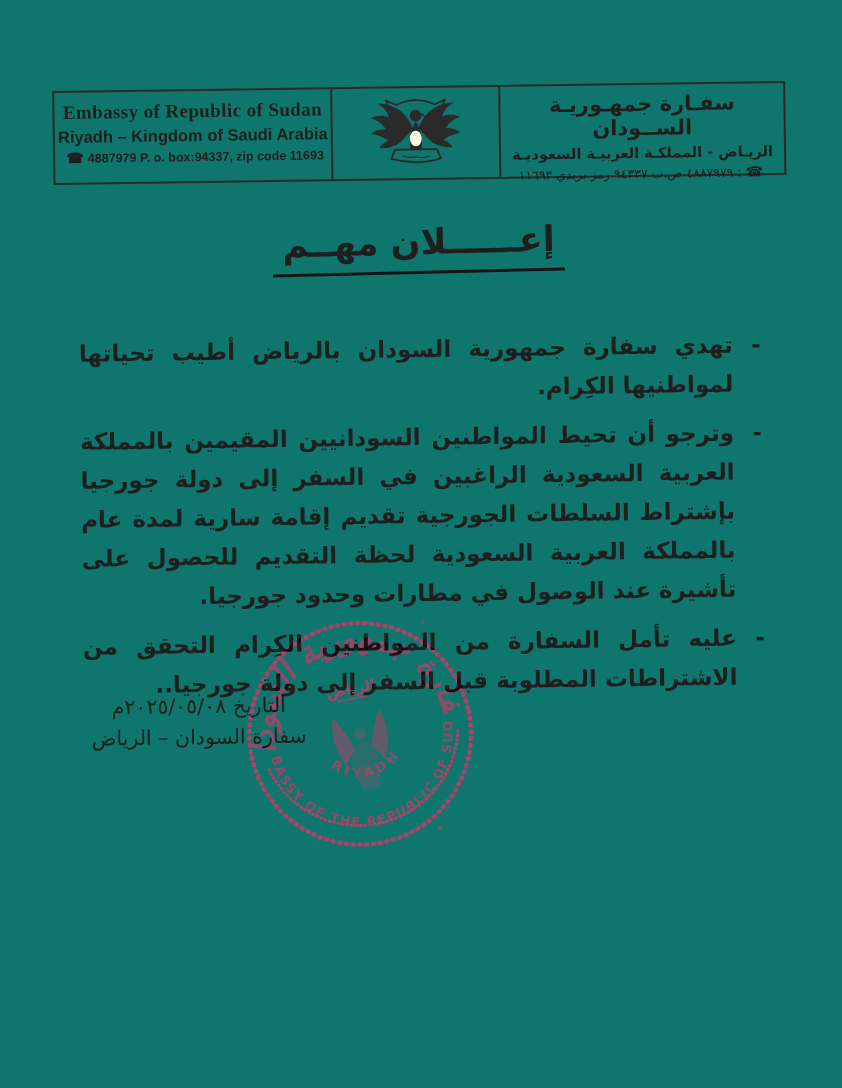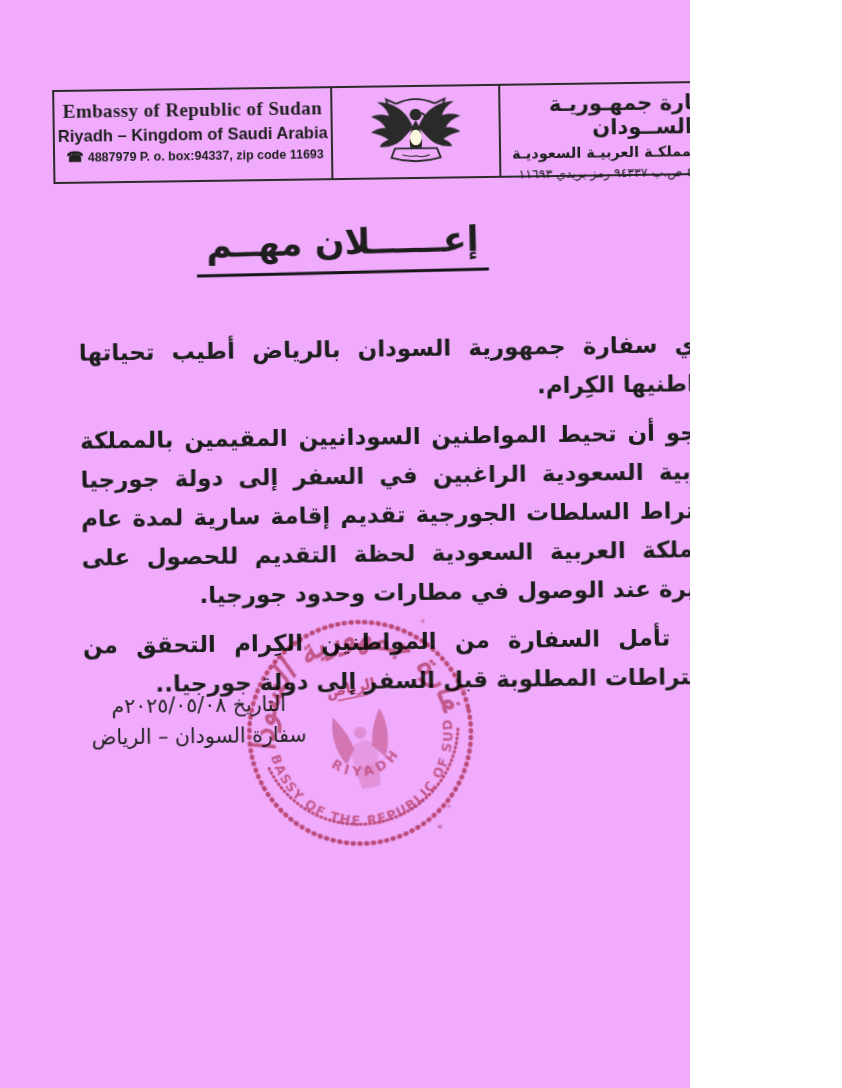--- a/index.html
+++ b/index.html
@@ -1,19 +1,19 @@
 <!DOCTYPE html>
 <html lang="ar"><head>
 <meta charset="utf-8">
 <style>
   html,body{margin:0;padding:0;}
   .page{
     position:relative;
-    width:690px;height:1088px;
-    background:#f0abfc;
+    width:842px;height:1088px;
+    background:#0f766e;
     overflow:hidden;
     font-family:"DejaVu Sans",sans-serif;
     color:#1e1e1e;
   }
   .tilt{position:absolute;inset:0;transform:rotate(-0.8deg);transform-origin:50% 40%;}
 
   
   .header-box{
     position:absolute;left:57px;top:86px;width:733px;height:94px;
     border:2.5px solid #2a2a2a;display:flex;box-sizing:border-box;

